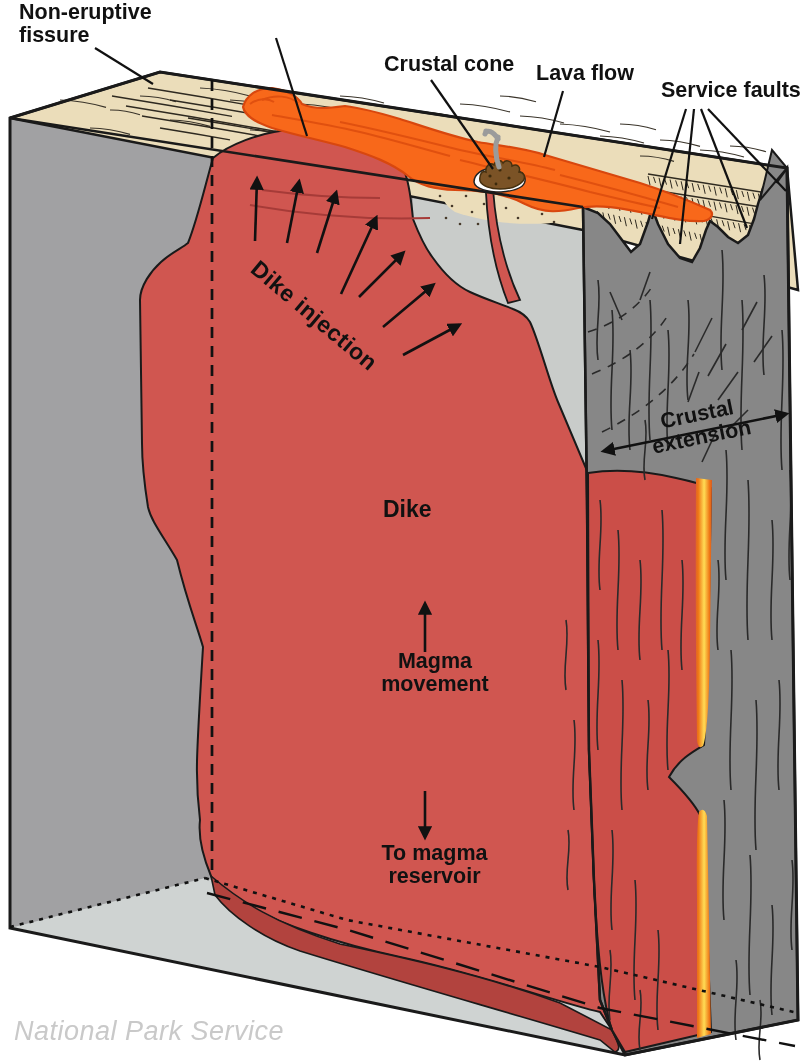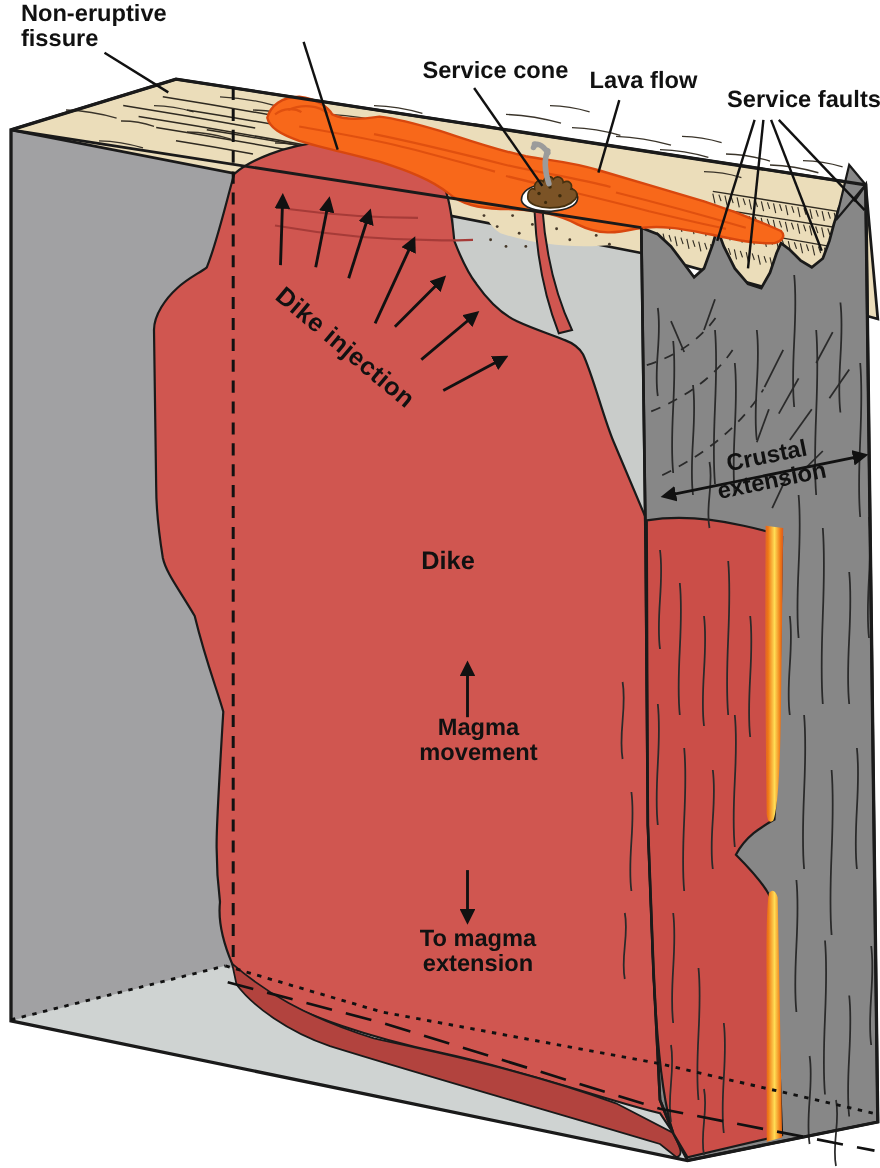--- a/index.html
+++ b/index.html
@@ -392,22 +392,23 @@
     <line x1="431" y1="80" x2="493" y2="169"></line>
     <line x1="563" y1="91" x2="544" y2="157"></line>
     <line x1="686" y1="109" x2="652" y2="219"></line>
     <line x1="694" y1="109" x2="680" y2="244"></line>
     <line x1="701" y1="109" x2="747" y2="228"></line>
     <line x1="708" y1="109" x2="786" y2="191"></line>
   </g>
 </svg>
 
 <div class="lbl wrap" id="lbl-non-eruptive" style="left:19px;top:1px;width:155px;">Non-eruptive fissure</div>
-<div class="lbl" id="lbl-spatter" style="left:384px;top:53px;">Service cone</div>
+<div class="lbl" id="lbl-spatter" style="left:384px;top:53px;">Crustal cone</div>
 <div class="lbl" id="lbl-lava" style="left:536px;top:62px;">Lava flow</div>
 <div class="lbl" id="lbl-normal-faults" style="left:661px;top:79px;">Service faults</div>
 <div class="lbl" id="lbl-dike-injection" style="left:262px;top:256px;">Dike injection</div>
 <div class="lbl wrap center" id="lbl-crustal" style="left:612px;top:403px;width:175px;">Crustal extension</div>
 <div class="lbl" id="lbl-dike" style="left:383px;top:497px;font-size:23px;text-align:right;">Dike</div>
 <div class="lbl wrap center" id="lbl-magma-movement" style="left:360px;top:650px;width:150px;text-align:center;">Magma movement</div>
-<div class="lbl wrap center" id="lbl-to-reservoir" style="left:357px;top:842px;width:155px;">To magma extension</div>
+<div class="lbl wrap center" id="lbl-to-reservoir" style="left:357px;top:842px;width:155px;">To magma reservoir</div>
+<div id="watermark" style="color: rgb(201, 201, 201);">National Park Service</div>
 
 </div>
 
 </body></html>

